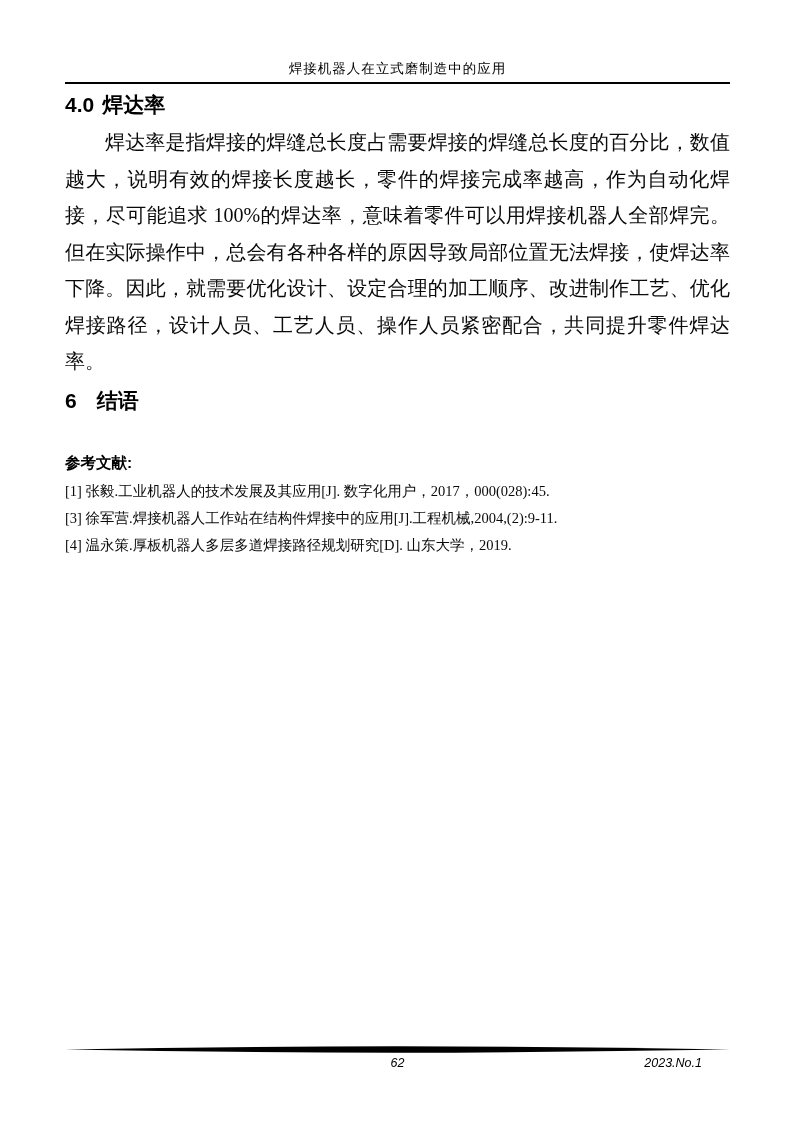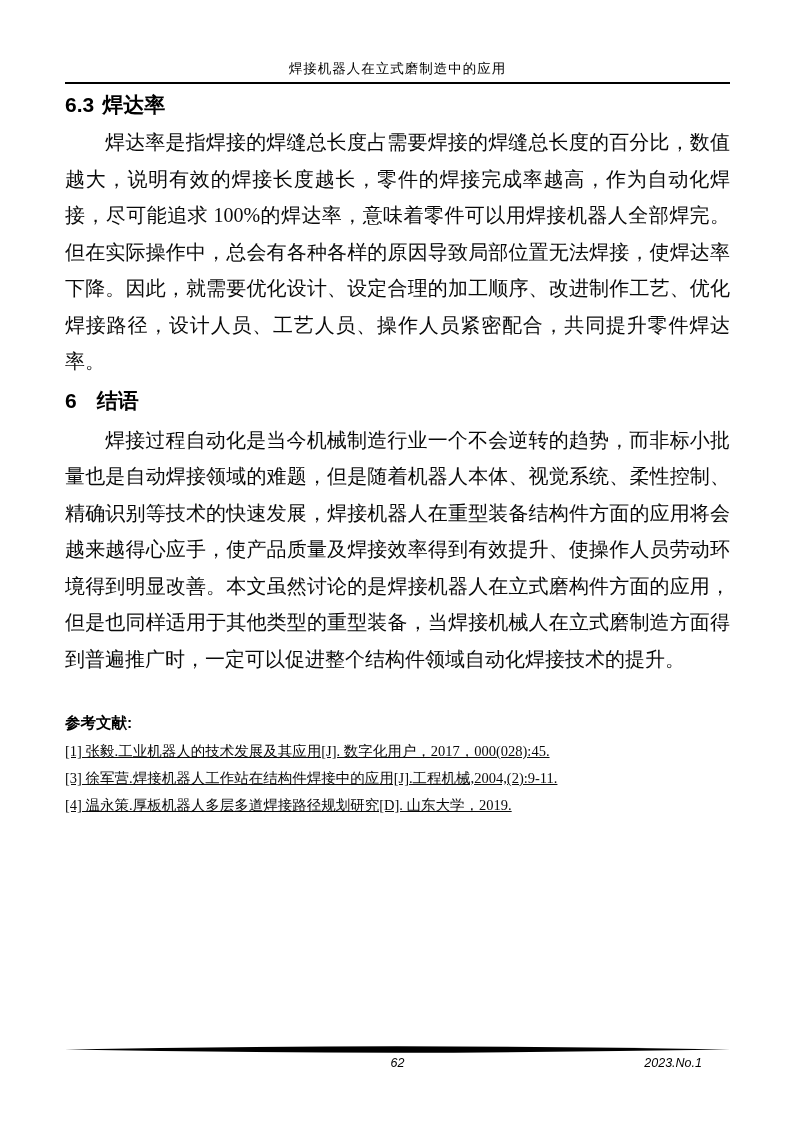--- a/index.html
+++ b/index.html
@@ -71,21 +71,20 @@
     font-size: 15.5px;
     line-height: 24px;
     margin-bottom: 3px;
     color: #000000;
   }
   .ref-item {
     font-size: 14.5px;
     line-height: 27px;
     color: #0a0a0a;
     white-space: nowrap;
-    text-decoration: underline;
   }
   
   .page-footer {
     position: absolute;
     left: 65px;
     right: 63px;
     top: 1045px;
   }
   .footer-rule {
     display: block;
@@ -118,31 +117,30 @@
 <div class="page">
 
   <header class="page-header">
     <div class="running-head">焊接机器人在立式磨制造中的应用</div>
   </header>
 
   <main class="page-body">
 
 
     <h2 class="section-heading">
-      <span class="sec-num">6.3</span><span class="sec-title">焊达率</span>
+      <span class="sec-num">4.0</span><span class="sec-title">焊达率</span>
     </h2>
 
     <p class="body-text">焊达率是指焊接的焊缝总长度占需要焊接的焊缝总长度的百分比，数值越大，说明有效的焊接长度越长，零件的焊接完成率越高，作为自动化焊接，尽可能追求 100%的焊达率，意味着零件可以用焊接机器人全部焊完。但在实际操作中，总会有各种各样的原因导致局部位置无法焊接，使焊达率下降。因此，就需要优化设计、设定合理的加工顺序、改进制作工艺、优化焊接路径，设计人员、工艺人员、操作人员紧密配合，共同提升零件焊达率。</p>
 
 
     <h2 class="section-heading conclusion">
       <span class="sec-num">6</span><span class="sec-title">结语</span>
     </h2>
 
-    <p class="body-text">焊接过程自动化是当今机械制造行业一个不会逆转的趋势，而非标小批量也是自动焊接领域的难题，但是随着机器人本体、视觉系统、柔性控制、精确识别等技术的快速发展，焊接机器人在重型装备结构件方面的应用将会越来越得心应手，使产品质量及焊接效率得到有效提升、使操作人员劳动环境得到明显改善。本文虽然讨论的是焊接机器人在立式磨构件方面的应用，但是也同样适用于其他类型的重型装备，当焊接机械人在立式磨制造方面得到普遍推广时，一定可以促进整个结构件领域自动化焊接技术的提升。</p>
 
     <section class="references">
       <div class="ref-label">参考文献:</div>
       <div class="ref-item">[1] 张毅.工业机器人的技术发展及其应用[J]. 数字化用户，2017，000(028):45.</div>
       <div class="ref-item">[3] 徐军营.焊接机器人工作站在结构件焊接中的应用[J].工程机械,2004,(2):9-11.</div>
       <div class="ref-item">[4] 温永策.厚板机器人多层多道焊接路径规划研究[D]. 山东大学，2019.</div>
     </section>
 
   </main>
 

